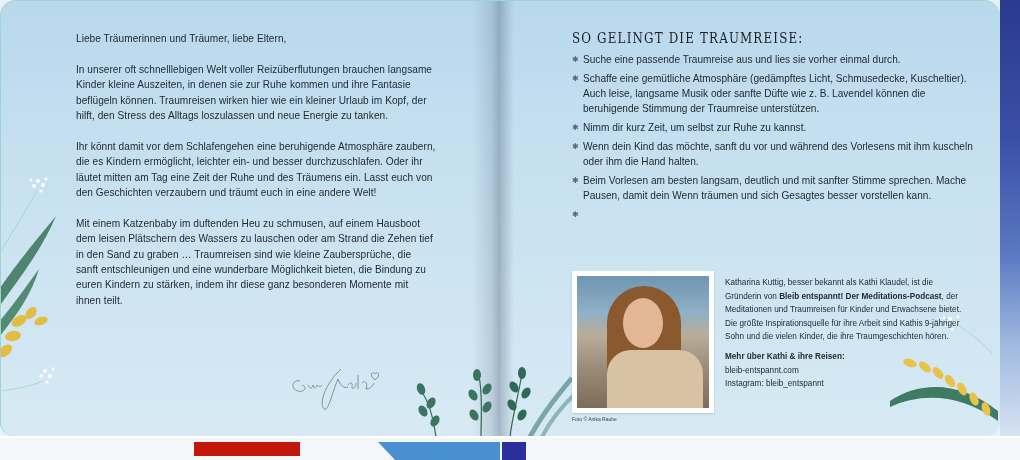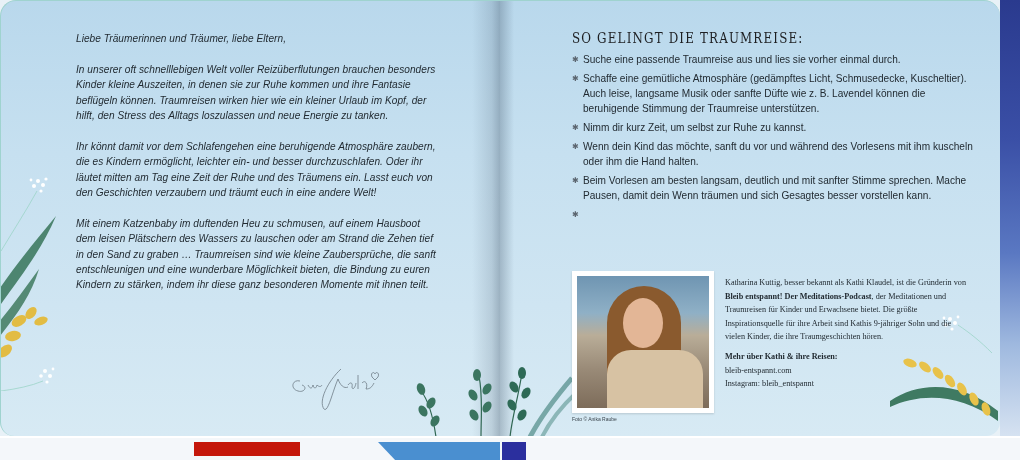--- a/index.html
+++ b/index.html
@@ -22,21 +22,21 @@
     background: linear-gradient(180deg, #2a3a8e 0%, #3a4fa6 30%, #5a78c2 55%, #9fb9df 75%, #e4edf6 100%); }
   .bottom-strip { position: absolute; left: 0; top: 436px; width: 1020px; height: 24px; background: #f4f7fa; border-top: 2px solid #ffffff; }
   .strip-red { position: absolute; left: 194px; top: 442px; width: 106px; height: 14px; background: #c4170b; }
   .strip-blue { position: absolute; left: 378px; top: 442px; width: 122px; height: 18px; background: #4a8fd0;
     clip-path: polygon(0 0, 100% 0, 100% 100%, 14% 100%); }
   .strip-navy { position: absolute; left: 502px; top: 442px; width: 24px; height: 18px; background: #2b2f9e; }
 
   
   .letter { position: absolute; left: 75px; top: 30px; width: 360px;
             font-size: 10.1px; line-height: 15.4px; color: #222b32; letter-spacing: 0.05px; }
-  .letter p { margin-bottom: 15.4px; font-style: italic; }
+  .letter p { margin-bottom: 15.4px; }
   .letter p.closing { width: 210px; }
 
   .signature { position: absolute; left: 285px; top: 362px; width: 100px; height: 50px; }
 
   
   .tips-title { position: absolute; left: 572px; top: 30px; font-family: "DejaVu Serif", serif;
     font-size: 14.5px; letter-spacing: 1.4px; color: #1d1f22; font-weight: normal; transform: scaleX(0.82); transform-origin: left; }
   .tips { position: absolute; left: 572px; top: 52px; width: 405px; list-style: none;
           font-size: 10.1px; line-height: 15.2px; color: #222b32; }
   .tips li { position: relative; padding-left: 11px; margin-bottom: 3.6px; }
@@ -45,21 +45,21 @@
   .photo-frame { position: absolute; left: 572px; top: 271px; width: 142px; height: 142px; background: #ffffff; padding: 5px;
     box-shadow: 0 1px 2px rgba(0,0,0,0.15); }
   .photo { width: 100%; height: 100%; position: relative; overflow: hidden;
     background: linear-gradient(180deg, #6f95b2 0%, #8fb0c6 28%, #b9ad98 45%, #9a8b78 70%, #7d6c5a 100%); }
   .photo .hair { position: absolute; left: 30px; top: 10px; width: 74px; height: 120px; border-radius: 40px 40px 20px 20px; background: #8a5a2e; }
   .photo .face { position: absolute; left: 46px; top: 22px; width: 40px; height: 50px; border-radius: 50%; background: #e3b696; }
   .photo .shirt { position: absolute; left: 30px; top: 74px; width: 96px; height: 60px; border-radius: 24px 24px 0 0; background: #d7c2a3; }
   .photo-credit { position: absolute; left: 572px; top: 416px; font-size: 5px; color: #3a444c; }
 
   .bio { position: absolute; left: 725px; top: 276px; width: 245px; font-size: 8.2px; line-height: 13.6px; color: #222b32; }
-  .bio p { margin-bottom: 6px; font-family: Liberation Serif, serif; }
+  .bio p { margin-bottom: 6px; }
   .bio b { font-weight: bold; }
 
   .deco { position: absolute; pointer-events: none; }
 </style>
 </head>
 <body>
 
 <div class="spread">
 
   <div class="page page-left">
@@ -105,21 +105,21 @@
         <ellipse cx="66" cy="14" rx="4" ry="6"></ellipse>
         <ellipse cx="76" cy="28" rx="4" ry="6" transform="rotate(30 76 28)"></ellipse>
         <ellipse cx="62" cy="34" rx="4" ry="6" transform="rotate(-30 62 34)"></ellipse>
         <ellipse cx="76" cy="46" rx="4" ry="6" transform="rotate(30 76 46)"></ellipse>
         <ellipse cx="63" cy="54" rx="4" ry="6" transform="rotate(-30 63 54)"></ellipse>
       </g>
     </svg>
 
     <div class="letter">
       <p>Liebe Träumerinnen und Träumer, liebe Eltern,</p>
-      <p>In unserer oft schnelllebigen Welt voller Reizüberflutungen brauchen besonders Kinder kleine Auszeiten, in denen sie zur Ruhe kommen und ihre Fantasie beflügeln können. Traumreisen wirken hier wie ein kleiner Urlaub im Kopf, der hilft, den Stress des Alltags loszulassen und neue Energie zu tanken.</p>
+      <p>In unserer oft schnelllebigen Welt voller Reizüberflutungen brauchen langsame Kinder kleine Auszeiten, in denen sie zur Ruhe kommen und ihre Fantasie beflügeln können. Traumreisen wirken hier wie ein kleiner Urlaub im Kopf, der hilft, den Stress des Alltags loszulassen und neue Energie zu tanken.</p>
       <p>Ihr könnt damit vor dem Schlafengehen eine beruhigende Atmosphäre zaubern, die es Kindern ermöglicht, leichter ein- und besser durchzuschlafen. Oder ihr läutet mitten am Tag eine Zeit der Ruhe und des Träumens ein. Lasst euch von den Geschichten verzaubern und träumt euch in eine andere Welt!</p>
       <p>Mit einem Katzenbaby im duftenden Heu zu schmusen, auf einem Hausboot dem leisen Plätschern des Wassers zu lauschen oder am Strand die Zehen tief in den Sand zu graben … Traumreisen sind wie kleine Zaubersprüche, die sanft entschleunigen und eine wunderbare Möglichkeit bieten, die Bindung zu euren Kindern zu stärken, indem ihr diese ganz besonderen Momente mit ihnen teilt.</p>
     </div>
 
     <svg class="signature" viewBox="0 0 100 50" aria-label="Eure Kathi">
       <g stroke="#6f7c86" stroke-width="0.8" fill="none">
         <path d="M14 18 C 6 16, 4 26, 12 28 C 18 30, 22 24, 16 22"></path>
         <path d="M22 22 c 2 4, 4 4, 5 0 c 1 4, 3 4, 4 0 c 2 2, 4 2, 5 0"></path>
         <path d="M55 6 C 42 18, 32 38, 38 46 C 42 50, 46 30, 52 16 C 54 22, 58 26, 62 24"></path>
         <path d="M62 22 c 2 -3, 5 -3, 4 2 c 0 3, 3 2, 4 -4 M72 12 l 0 14 M76 20 c 4 -4, 6 2, 4 6 c 4 0, 6 -2, 8 -6"></path>

